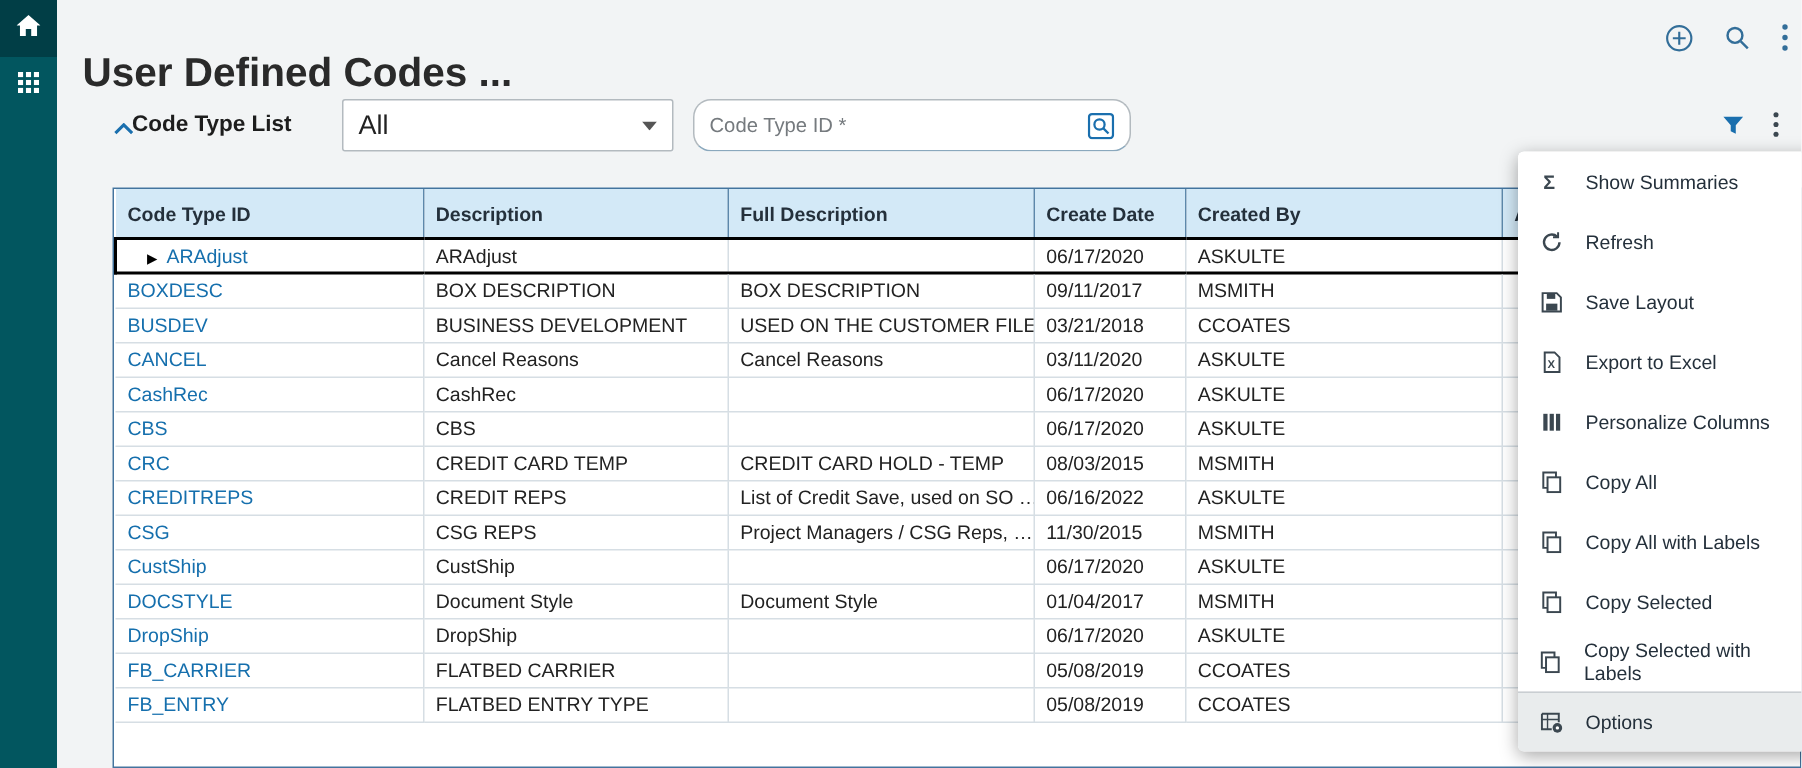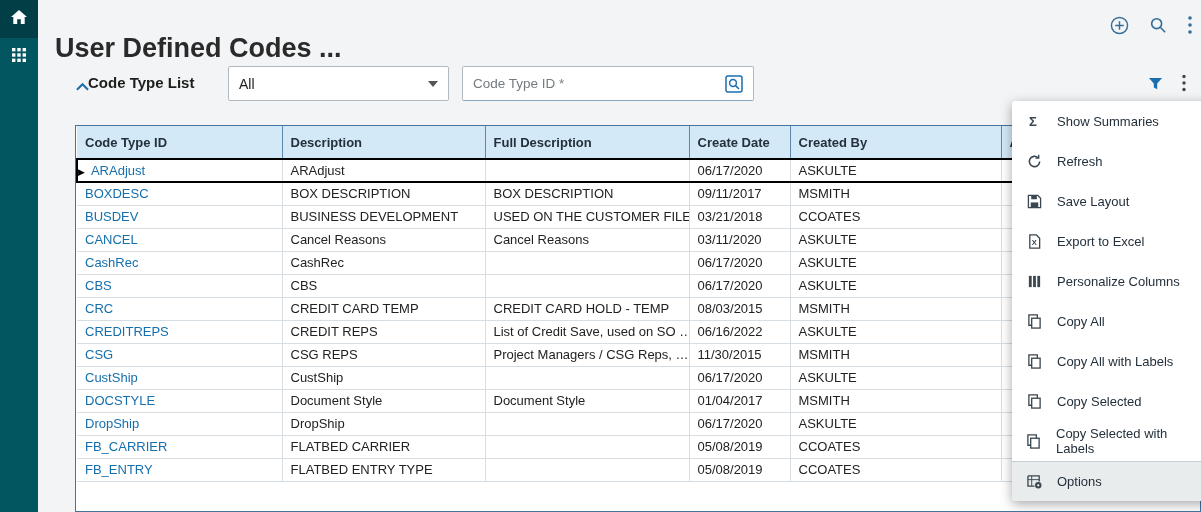--- a/index.html
+++ b/index.html
@@ -15,24 +15,24 @@
   
   .page-title { position:absolute; left:55px; top:9px; font-size:27px; font-weight:bold; color:#2a2a2a; white-space:nowrap;margin-top:24px; }
   .header-actions { position:absolute; top:15px; left:1110px; display:flex; align-items:center; gap:20px; }
   .header-actions span { display:inline-flex; cursor:pointer; }
 
   
   .collapse-icon { position:absolute; left:76px; top:77px; cursor:pointer; }
   .section-title { position:absolute; left:88px; top:74px; font-size:15px; font-weight:bold; color:#1d1d1d; }
   .dropdown { position:absolute; left:228px; top:66px; width:221px; height:35px; background:#fff;
               border:1px solid #b3babf; border-radius:2px; display:flex; align-items:center;
-              padding:0 10px; font-size:14px; color:#222; cursor:pointer; }
+              padding:0 10px; font-size:18px; color:#222; cursor:pointer; }
   .dropdown .dd-chevron { margin-left:auto; display:inline-flex; }
   .lookup-field { position:absolute; left:462px; top:66px; width:292px; height:35px; background:#fff;
-                  border:1px solid #b3babf; border-bottom:1px solid #8aa8bd; border-radius:2px;
+                  border:1px solid #b3babf; border-bottom:1px solid #8aa8bd; border-radius:12px;
                   display:flex; align-items:center; padding:0 10px; }
   .lookup-field input { border:none; outline:none; flex:1; font-size:13.5px; color:#333;
                         font-family:"Liberation Sans", sans-serif; background:transparent; }
   .lookup-field input::placeholder { color:#757a7e; }
   .lookup-icon { display:inline-flex; margin-left:6px; cursor:pointer; }
   .filter-actions { position:absolute; left:1148px; top:74px; display:flex; align-items:center; gap:18px; }
   .filter-actions span { display:inline-flex; cursor:pointer; }
 
   
   .table-wrap { position:absolute; left:75px; top:125px; width:1126px; height:387px;
@@ -40,21 +40,21 @@
   table { border-collapse:collapse; table-layout:fixed; width:1120px; }
   th { height:33px; background:#d3e9f7; border-right:1px solid #5d88ab; border-bottom:1px solid #44749e;
        font-size:13px; font-weight:bold; color:#24303b; text-align:left; padding:0 8px;
        white-space:nowrap; overflow:hidden; cursor:pointer; }
   th:last-child { border-right:none; }
   td { height:23px; border-right:1px solid #d6dee4; border-bottom:1px solid #d6dee4;
        font-size:13px; color:#222; padding:0 8px; white-space:nowrap; overflow:hidden; background:#fff; }
   td:last-child { border-right:none; text-align:right; padding-right:14px; }
   td .code-link { color:#156fad; cursor:pointer; }
   tr.selected td { border-top:2px solid #000; border-bottom:2px solid #000; }
-  tr.selected td:first-child { border-left:2px solid #000; padding-left:0; }
+  tr.selected td:first-child { border-left:2px solid #000; padding-left:20px; }
   tr.selected td:last-child { border-right:2px solid #000; }
   .row-arrow { font-size:9px; color:#000; margin-right:6px; vertical-align:middle; }
 
   
   .context-menu { position:absolute; left:1012px; top:101px; width:200px; background:#fff;
                   border-radius:4px; box-shadow:0 3px 12px rgba(0,0,0,0.35); z-index:20; overflow:hidden; }
   .menu-item { height:40px; display:flex; align-items:center; padding:0 14px; gap:15px;
                font-size:13px; color:#24303b; cursor:pointer; background:#fff; }
   .menu-item.highlighted { background:#e9eced; }
   .menu-item.separator { border-top:1px solid #c9ced2; }

